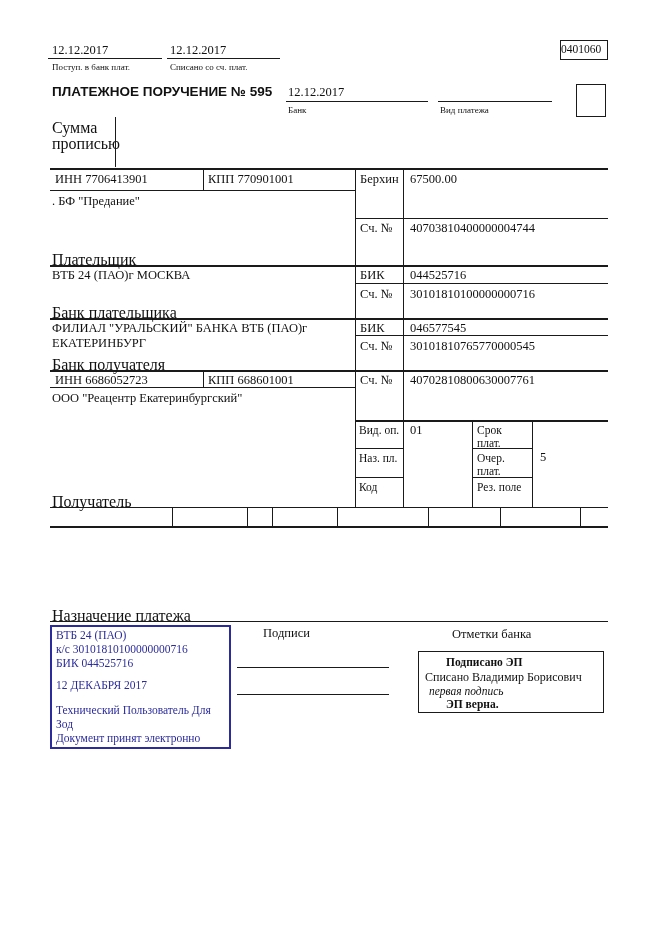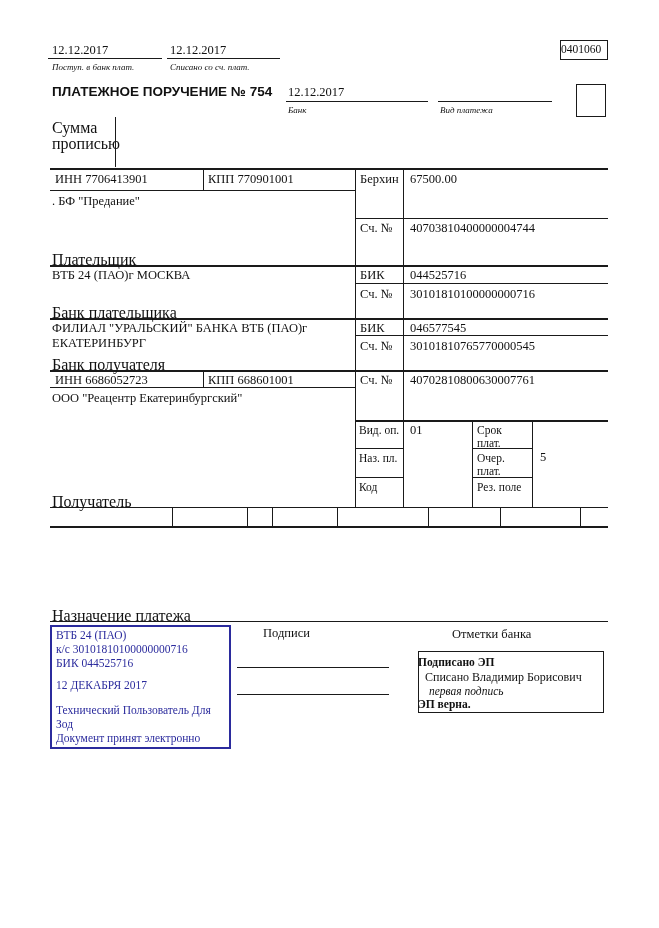--- a/index.html
+++ b/index.html
@@ -1,51 +1,51 @@
 <!DOCTYPE html>
 <html><head>
 <meta charset="utf-8">
 <style>
   html,body{margin:0;padding:0;background:#fff;}
   .page{position:relative;width:659px;height:928px;background:#ffffff;
         font-family:"Liberation Serif",serif;color:#111;overflow:hidden;}
   .t{position:absolute;font-size:12.5px;line-height:15px;white-space:nowrap;}
   .t11{position:absolute;font-size:11.5px;line-height:13px;white-space:nowrap;}
-  .s{position:absolute;font-size:9px;line-height:10px;white-space:nowrap;font-style:italic;}
+  .s{position:absolute;font-size:9px;line-height:10px;white-space:nowrap;}
   .m{position:absolute;font-size:16px;line-height:16px;white-space:nowrap;}
   .wrap{white-space:normal;}
   .pre{white-space:pre-line;}
   .hl{position:absolute;height:1px;background:#1a1a1a;}
   .hl2{position:absolute;height:2px;background:#1a1a1a;}
   .vl{position:absolute;width:1px;background:#1a1a1a;}
   .box{position:absolute;border:1.5px solid #1a1a1a;box-sizing:border-box;}
   .title{position:absolute;font-family:"Liberation Sans",sans-serif;
          font-weight:bold;font-size:13.5px;white-space:nowrap;}
   .blue{color:#2b2b9d;}
   .bluebox{position:absolute;border:2px solid #2b2b9d;box-sizing:border-box;}
-  .b{font-weight:bold;}
+  .b{font-weight:bold;padding-left:28px;}
   .i{font-style:italic;}
   .ctr{text-align:left;}
 </style>
 </head>
 <body>
 
 <div class="page">
 
   <div class="t" style="left:52px;top:43px">12.12.2017</div>
   <div class="hl" style="left:48px;top:58px;width:114px"></div>
   <div class="s" style="left:52px;top:62px">Поступ. в банк плат.</div>
 
   <div class="t" style="left:170px;top:43px">12.12.2017</div>
   <div class="hl" style="left:167px;top:58px;width:113px"></div>
   <div class="s" style="left:170px;top:62px">Списано со сч. плат.</div>
 
   <div class="box ctr" style="left:560px;top:40px;width:48px;height:20px;font-size:11.5px;line-height:17px">0401060</div>
 
-  <div class="title" style="left:52px;top:84px">ПЛАТЕЖНОЕ ПОРУЧЕНИЕ № 754</div>
+  <div class="title" style="left:52px;top:84px">ПЛАТЕЖНОЕ ПОРУЧЕНИЕ № 595</div>
   <div class="t" style="left:288px;top:85px">12.12.2017</div>
   <div class="hl" style="left:286px;top:101px;width:142px"></div>
   <div class="s" style="left:288px;top:105px">Банк</div>
   <div class="hl" style="left:438px;top:101px;width:114px"></div>
   <div class="s" style="left:440px;top:105px">Вид платежа</div>
   <div class="box" style="left:576px;top:84px;width:30px;height:33px"></div>
 
   <div class="m wrap" style="left:52px;top:120px;width:58px">Сумма прописью</div>
   <div class="vl" style="left:115px;top:117px;height:50px"></div>
 

